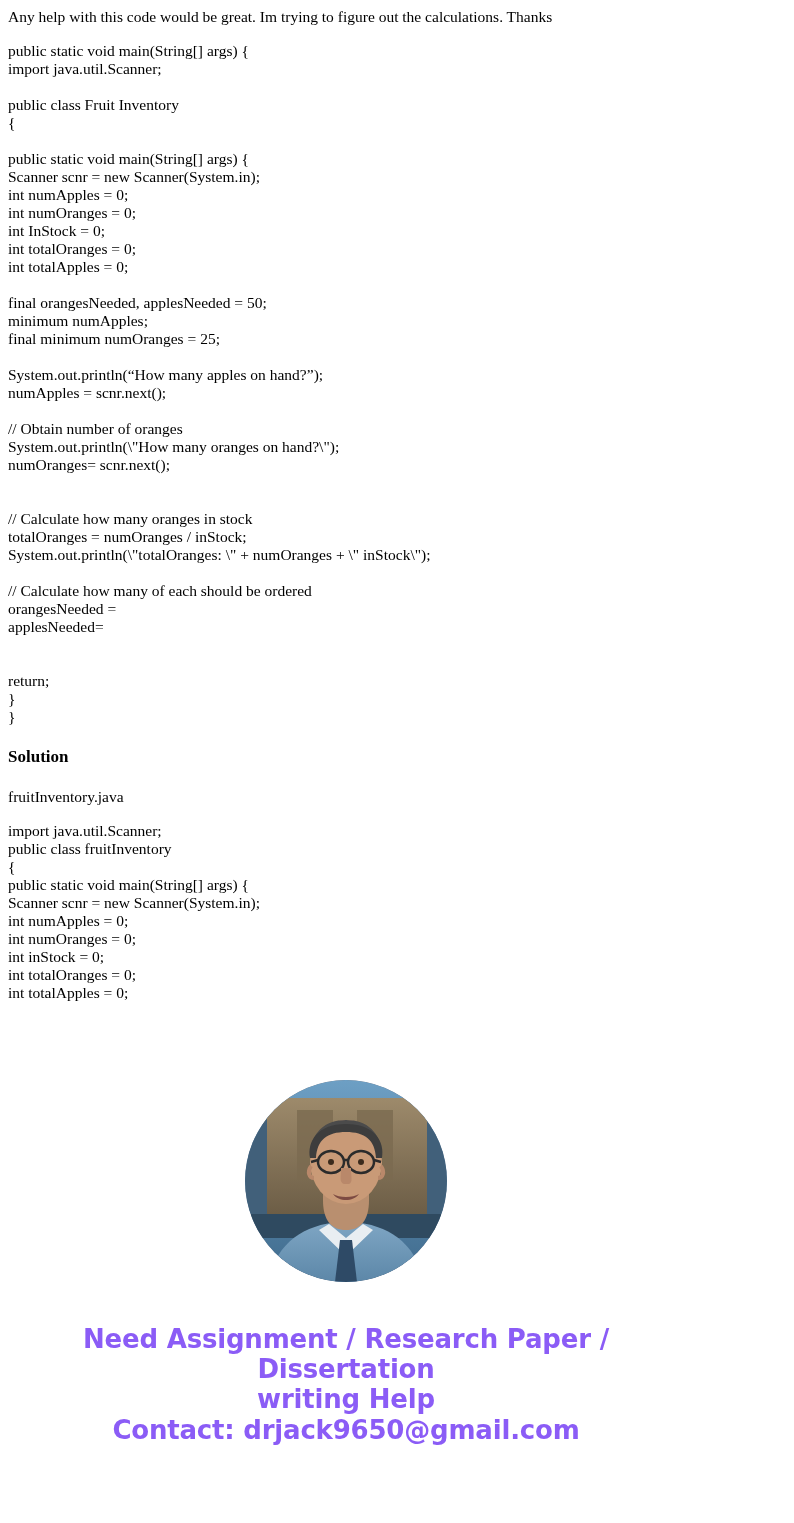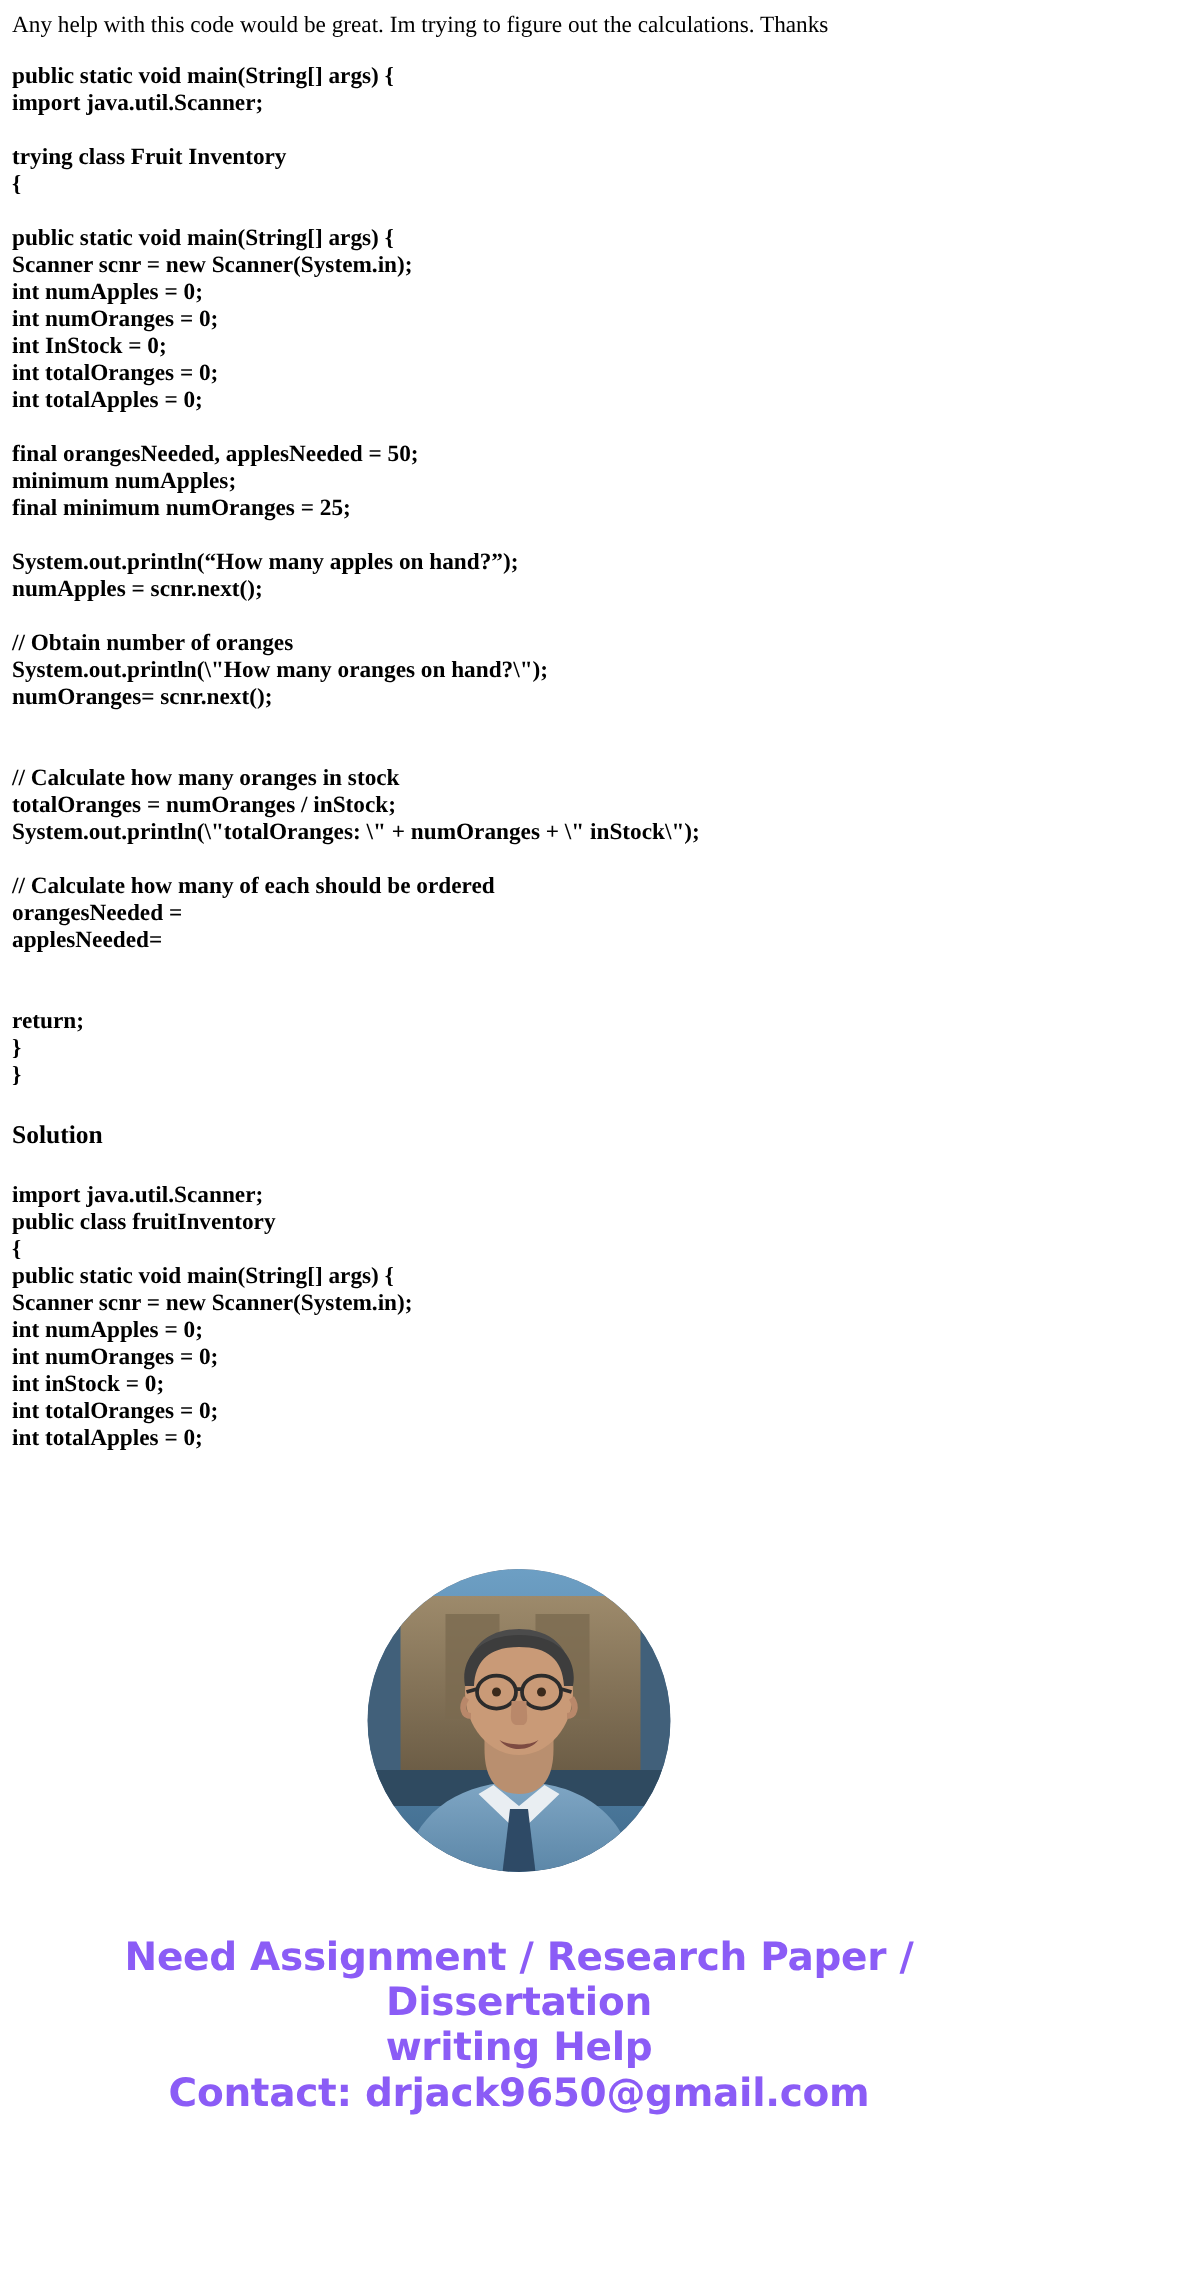--- a/index.html
+++ b/index.html
@@ -23,21 +23,20 @@
     font-size: 15.5px;
     line-height: 17px;
     margin: 0 0 17px 0;
   }
   .code-block {
     font-size: 15.5px;
     line-height: 18px;
     white-space: pre-wrap;
     margin: 0;
     font-family: "Liberation Serif", "DejaVu Serif", serif;
-    font-weight: bold;
   }
   .gap {
     height: 18px;
   }
   .gap-big {
     height: 36px;
   }
   h2.solution {
     font-size: 17px;
     font-weight: bold;
@@ -86,21 +85,21 @@
 </head>
 <body>
 
 <div class="page">
 
   <p class="intro">Any help with this code would be great. Im trying to figure out the calculations. Thanks</p>
 
   <pre class="code-block">public static void main(String[] args) {
 import java.util.Scanner;</pre>
   <div class="gap"></div>
-  <pre class="code-block">trying class Fruit Inventory
+  <pre class="code-block">public class Fruit Inventory
 {</pre>
   <div class="gap"></div>
   <pre class="code-block">public static void main(String[] args) {
 Scanner scnr = new Scanner(System.in);
 int numApples = 0;
 int numOranges = 0;
 int InStock = 0;
 int totalOranges = 0;
 int totalApples = 0;</pre>
   <div class="gap"></div>
@@ -123,20 +122,21 @@
   <pre class="code-block">// Calculate how many of each should be ordered
 orangesNeeded =
 applesNeeded=</pre>
   <div class="gap-big"></div>
   <pre class="code-block">return;
 }
 }</pre>
 
   <h2 class="solution">Solution</h2>
 
+  <p class="filename">fruitInventory.java</p>
 
   <pre class="code-block">import java.util.Scanner;
 public class fruitInventory
 {
 public static void main(String[] args) {
 Scanner scnr = new Scanner(System.in);
 int numApples = 0;
 int numOranges = 0;
 int inStock = 0;
 int totalOranges = 0;

